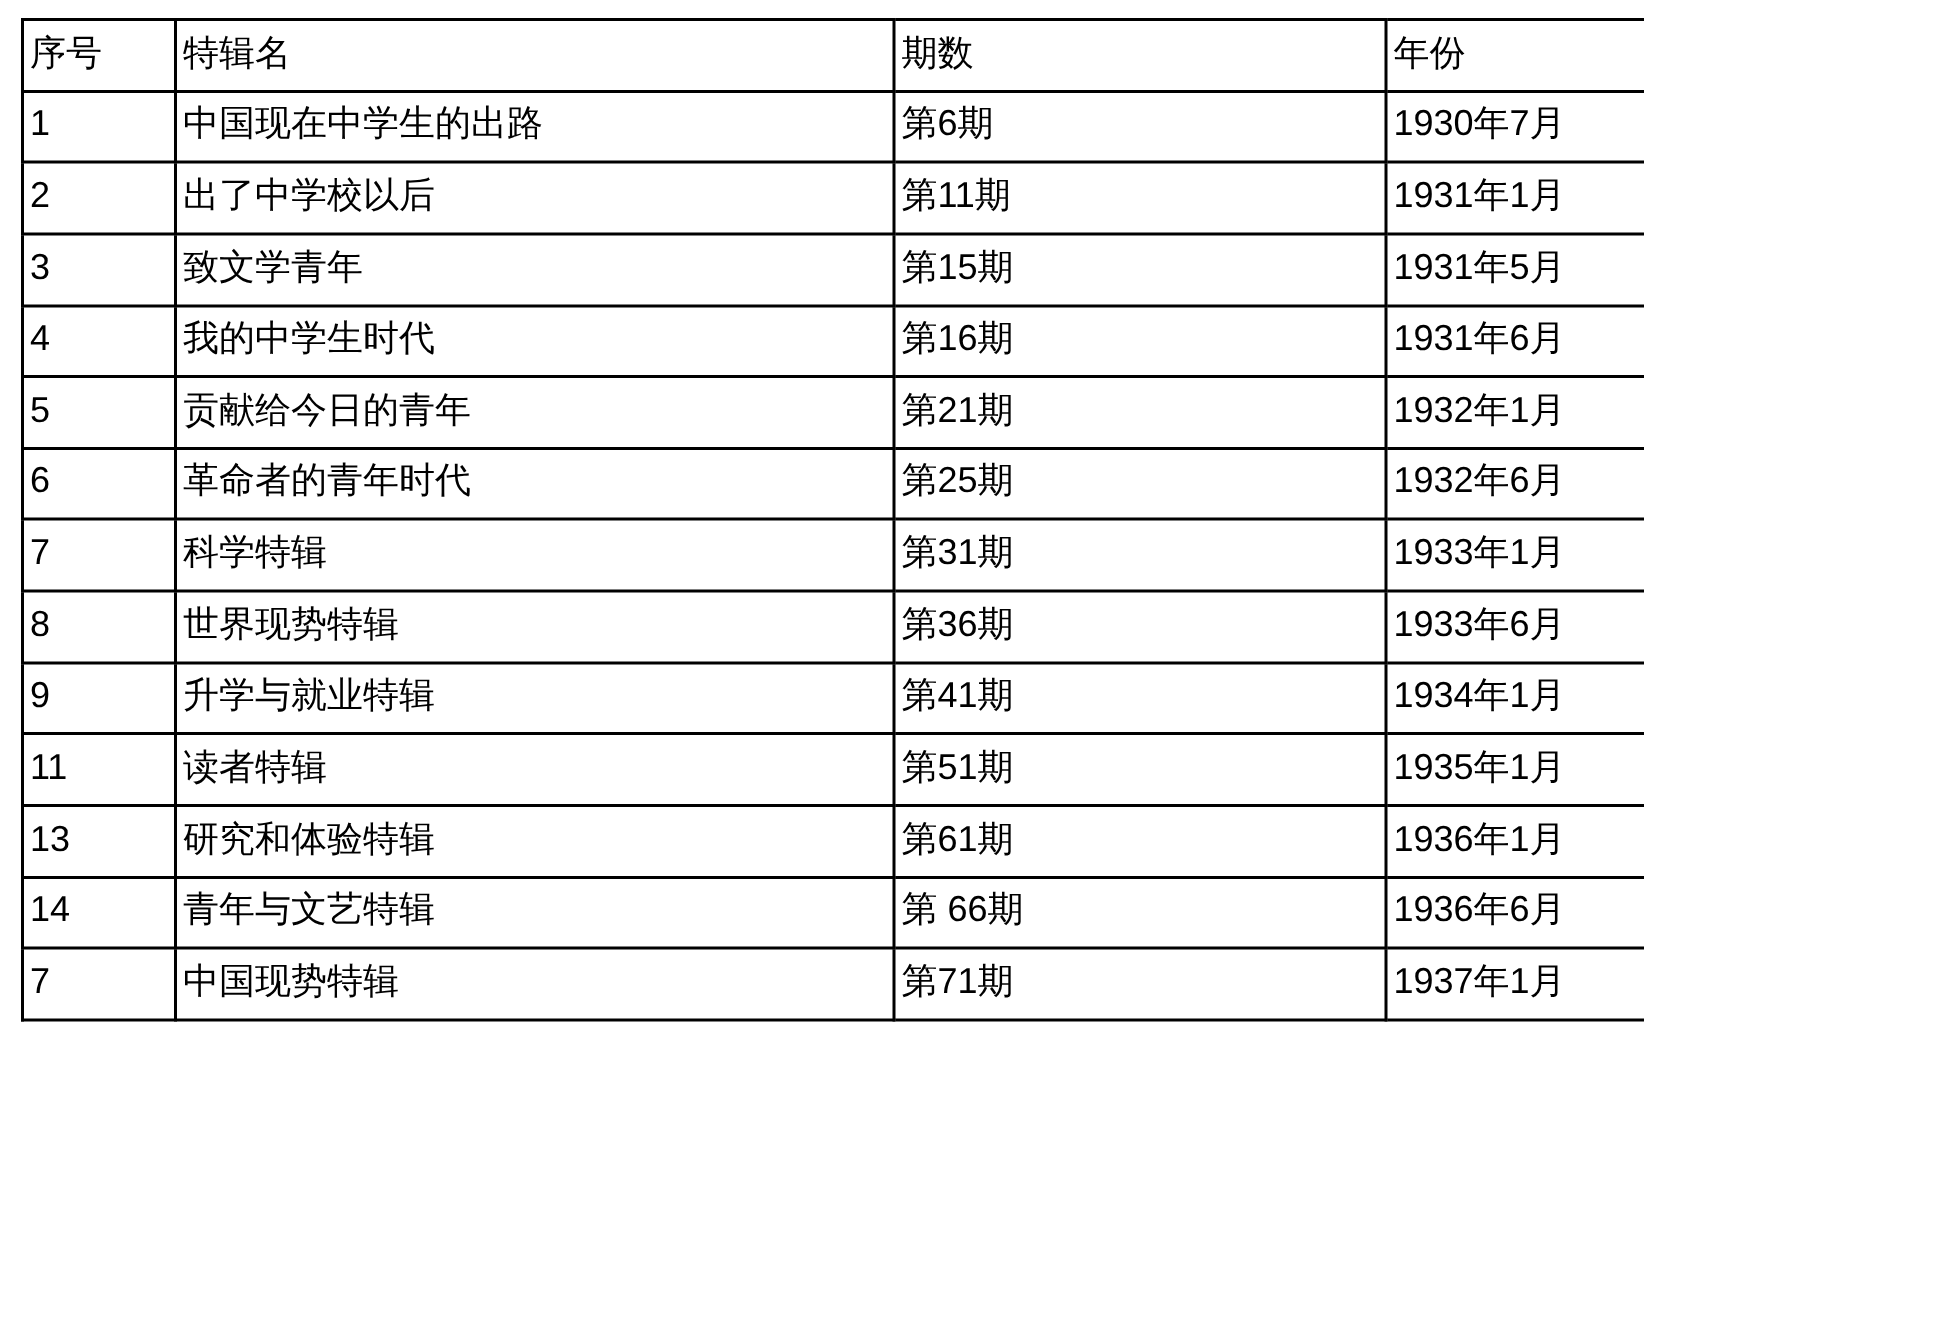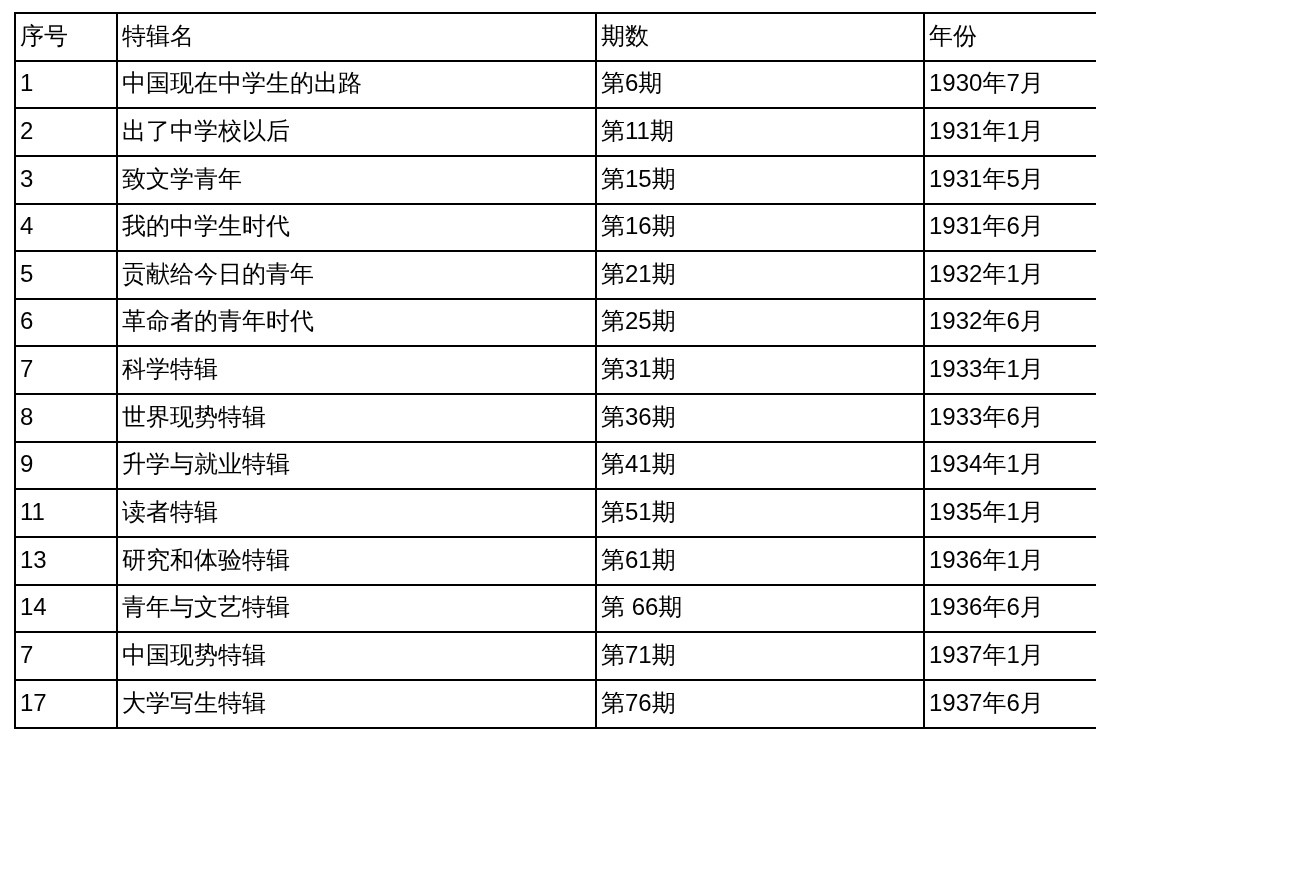--- a/index.html
+++ b/index.html
@@ -138,21 +138,15 @@
           <td>青年与文艺特辑</td>
           <td>第 66期</td>
           <td>1936年6月</td>
         </tr>
         <tr>
           <td>7</td>
           <td>中国现势特辑</td>
           <td>第71期</td>
           <td>1937年1月</td>
         </tr>
-        <tr>
-          <td>17</td>
-          <td>大学写生特辑</td>
-          <td>第76期</td>
-          <td>1937年6月</td>
-        </tr>
       </tbody>
   </table>
 </div>
 
 </body></html>

